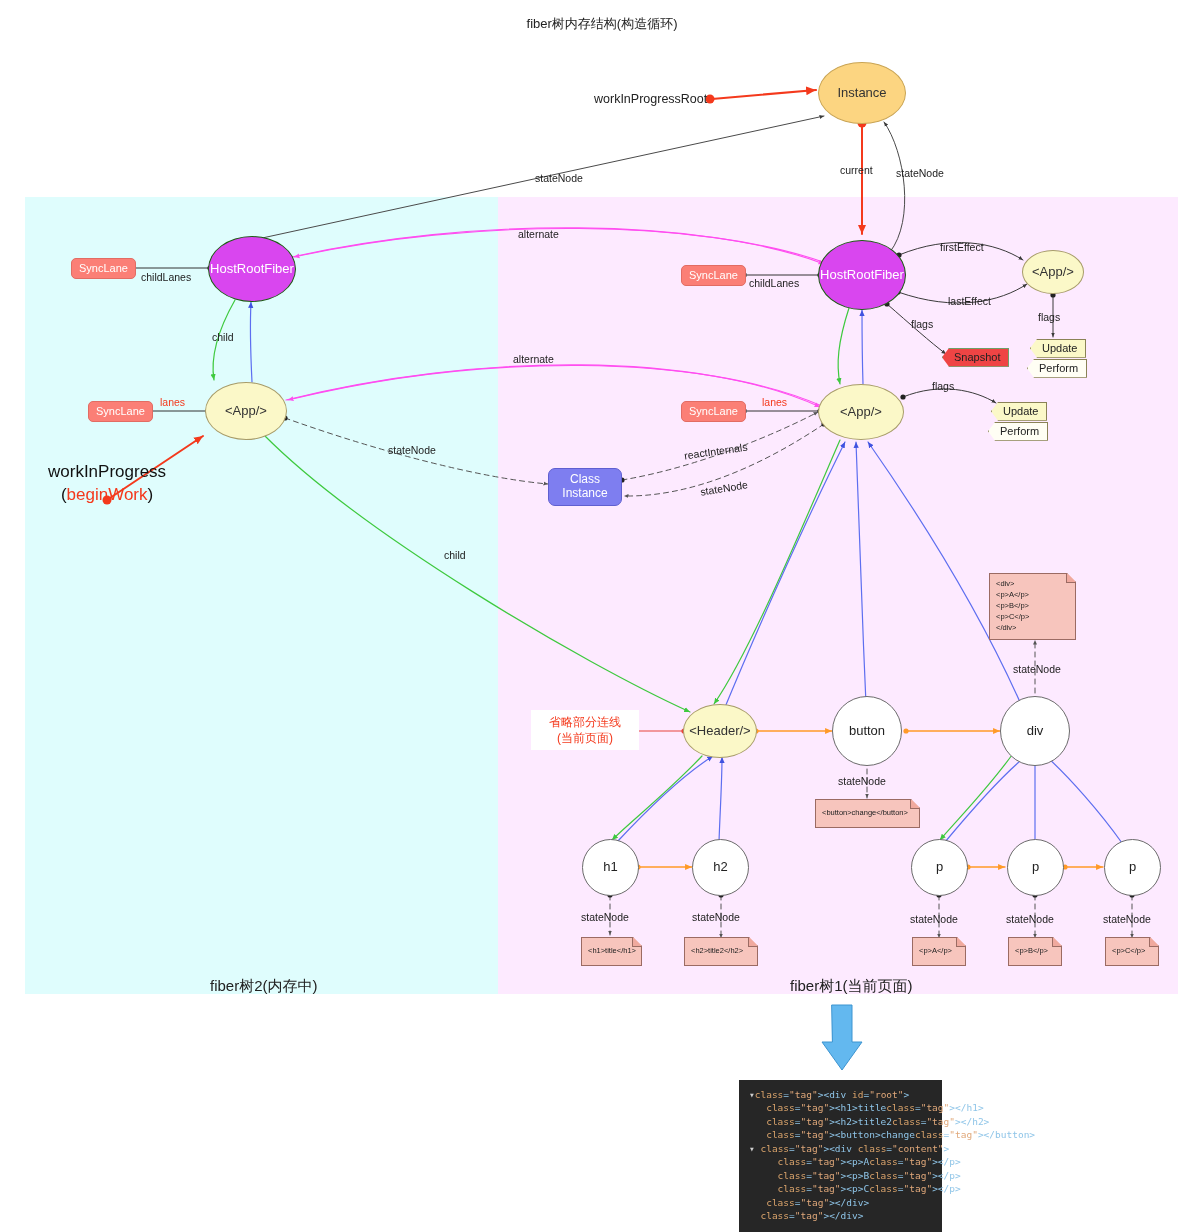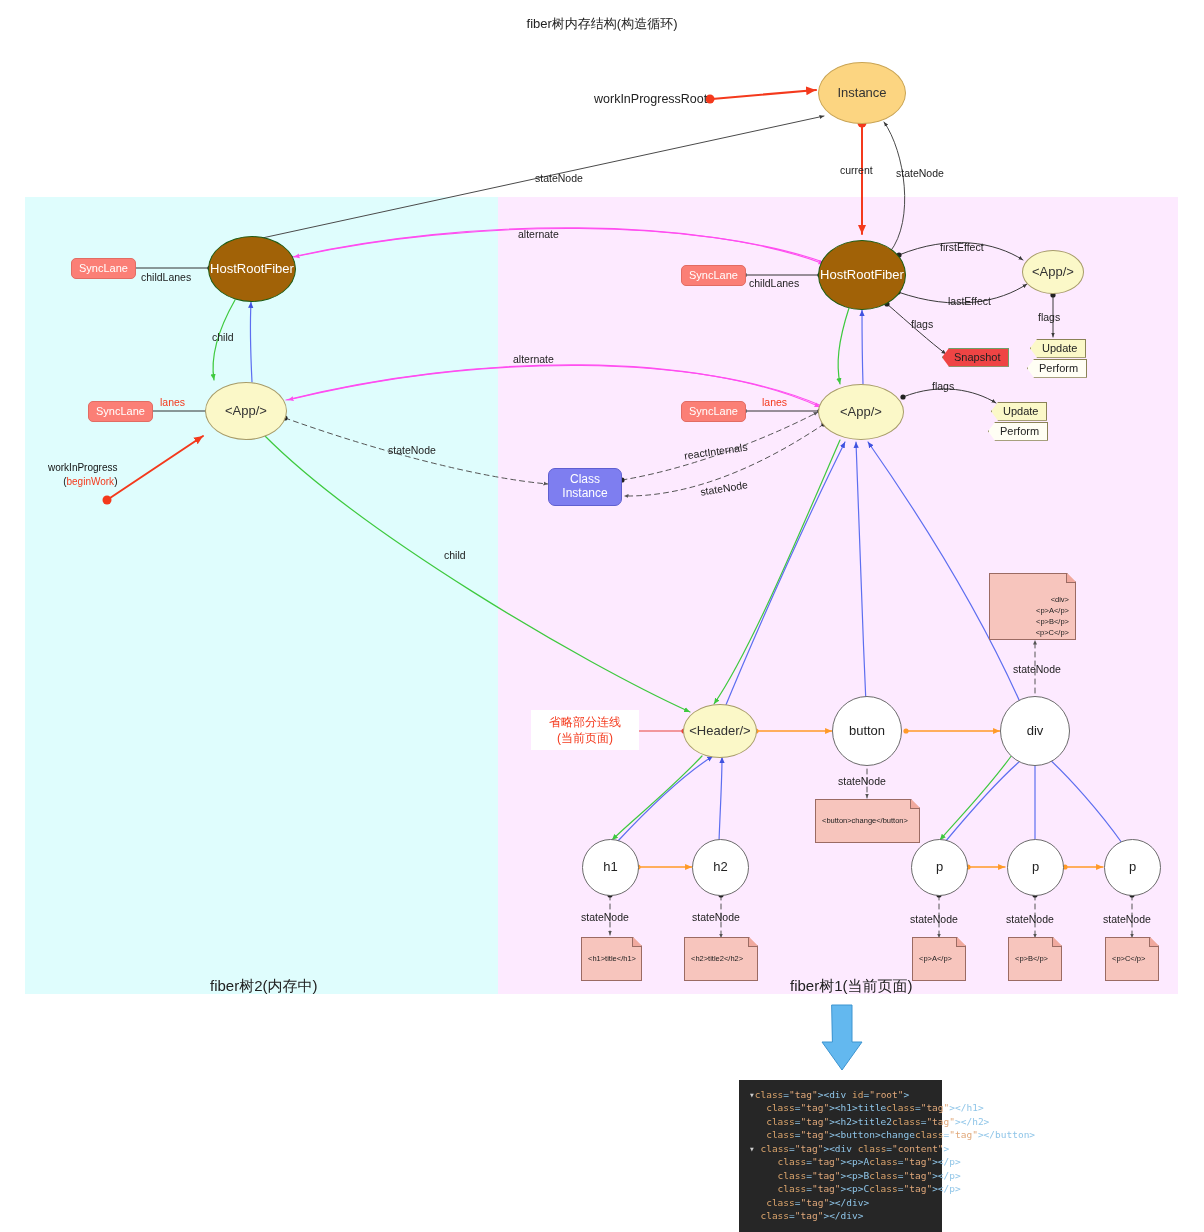--- a/index.html
+++ b/index.html
@@ -13,58 +13,58 @@
   #panel-wip{left:25px;top:185px;width:473px;height:797px;background:#dffdfd;}
   #panel-cur{left:498px;top:185px;width:680px;height:797px;background:#fdeaff;}
 
   .title{position:absolute;left:0;top:3px;width:1204px;text-align:center;
          font-size:13px;color:#222;}
 
   .node{position:absolute;display:flex;align-items:center;justify-content:center;
         text-align:center;line-height:1.15;box-sizing:border-box;}
 
   .ellipse{border-radius:50%;}
-  .green{background:#a16207;color:#fff;border:1px solid #1d5c14;font-size:13px;}
+  .green{background:#d946ef;color:#fff;border:1px solid #1d5c14;font-size:13px;}
   .orange{background:#fcd581;color:#333;border:1px solid #c9a454;font-size:13px;}
   .yellow{background:#fbf8c8;color:#333;border:1px solid #a79c6a;font-size:13px;}
   .white{background:#fff;color:#222;border:1px solid #6b6b6b;font-size:13px;}
 
   .lane{background:#fb7f76;color:#fff;border-radius:5px;font-size:11px;
         padding:3px 7px;border:1px solid #e26c63;}
   .classbox{background:#7e7ef0;color:#fff;border-radius:7px;font-size:12px;
             border:1px solid #5f5fd0;padding:5px 9px;}
 
   .tagbox{font-size:11px;color:#222;background:#fbf8c8;border:1px solid #8a8256;
           padding:2px 8px 2px 11px;
           clip-path:polygon(7px 0,100% 0,100% 100%,7px 100%,0 50%);}
   .tagbox.plain{background:#fffef4;}
   .tagbox.snap{background:#ef4444;border-color:#6f9e68;}
 
   .note{position:absolute;background:#f7c5bd;border:1px solid #9b6b63;
-        font-size:7.5px;color:#222;line-height:1.45;padding:21px 6px;
+        font-size:7.5px;color:#222;line-height:1.45;padding:5px 6px;
         box-sizing:border-box;
-        clip-path:polygon(0 0, calc(100% - 9px) 0, 100% 9px, 100% 100%, 0 100%);text-align:right;}
+        clip-path:polygon(0 0, calc(100% - 9px) 0, 100% 9px, 100% 100%, 0 100%);}
   .note .dog{position:absolute;right:0;top:0;width:9px;height:9px;
              background:#f0a99e;border-left:1px solid #9b6b63;
              border-bottom:1px solid #9b6b63;box-sizing:border-box;}
 
   .elabel{position:absolute;font-size:10.5px;color:#222;white-space:nowrap;}
   .elabel.red{color:#f4391c;}
   .elabel.big{font-size:12.5px;}
 
   .legendbox{position:absolute;background:#fff;color:#f4391c;font-size:12px;
              text-align:center;line-height:1.35;padding:4px 7px;}
 
   .panel-caption{position:absolute;font-size:15px;color:#222;white-space:nowrap;}
 
   .rootvar{position:absolute;font-size:10px;color:#222;text-align:right;
            white-space:nowrap;line-height:1.6;}
   .rootvar .v{color:#f4391c;}
 
-  .wipvar{position:absolute;font-size:10px;color:#111;text-align:right;
+  .wipvar{position:absolute;font-size:17px;color:#111;text-align:center;
           line-height:1.35;white-space:nowrap;}
   .wipvar .fn{color:#f4391c;}
 
   #devtools{position:absolute;left:739px;top:1068px;width:203px;height:160px;
             background:#262626;padding:8px 10px;box-sizing:border-box;
             font-family:"DejaVu Sans Mono","Liberation Mono",monospace;
             font-size:9.5px;line-height:1.42;}
   #devtools .ln{white-space:pre;color:#8fc5e8;}
   #devtools .tri{color:#cfcfcf;}
   #devtools .attr{color:#d9a36b;}

